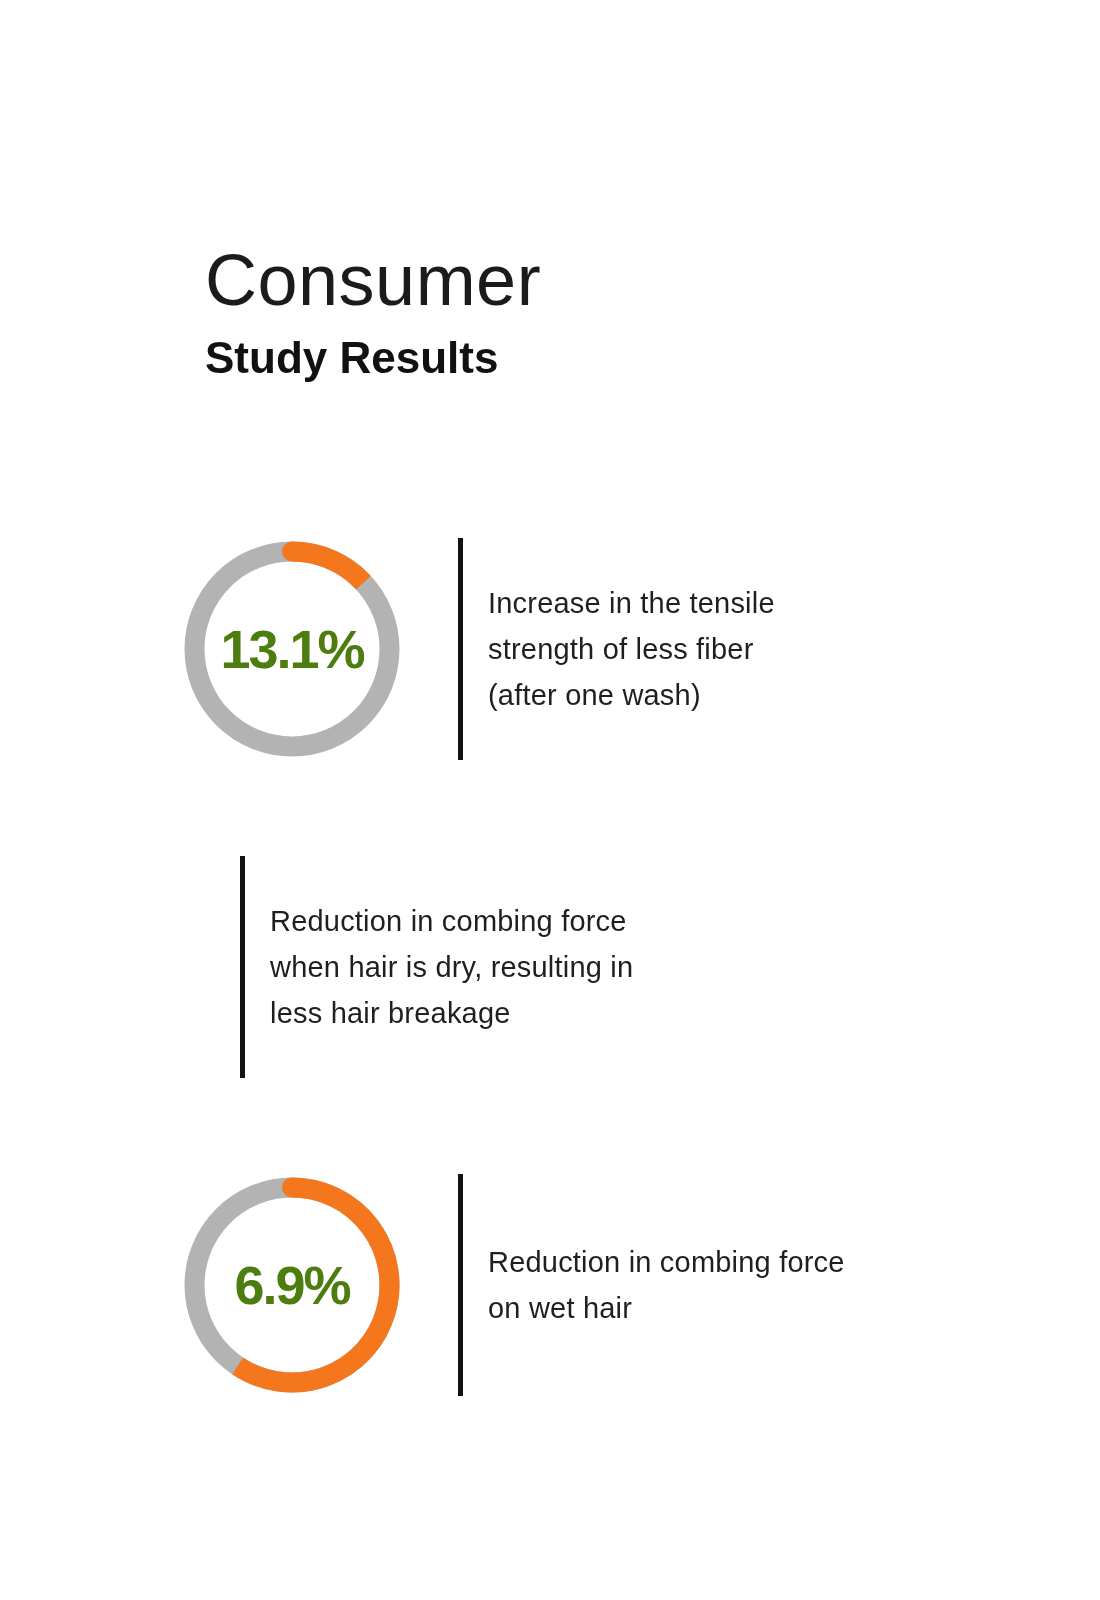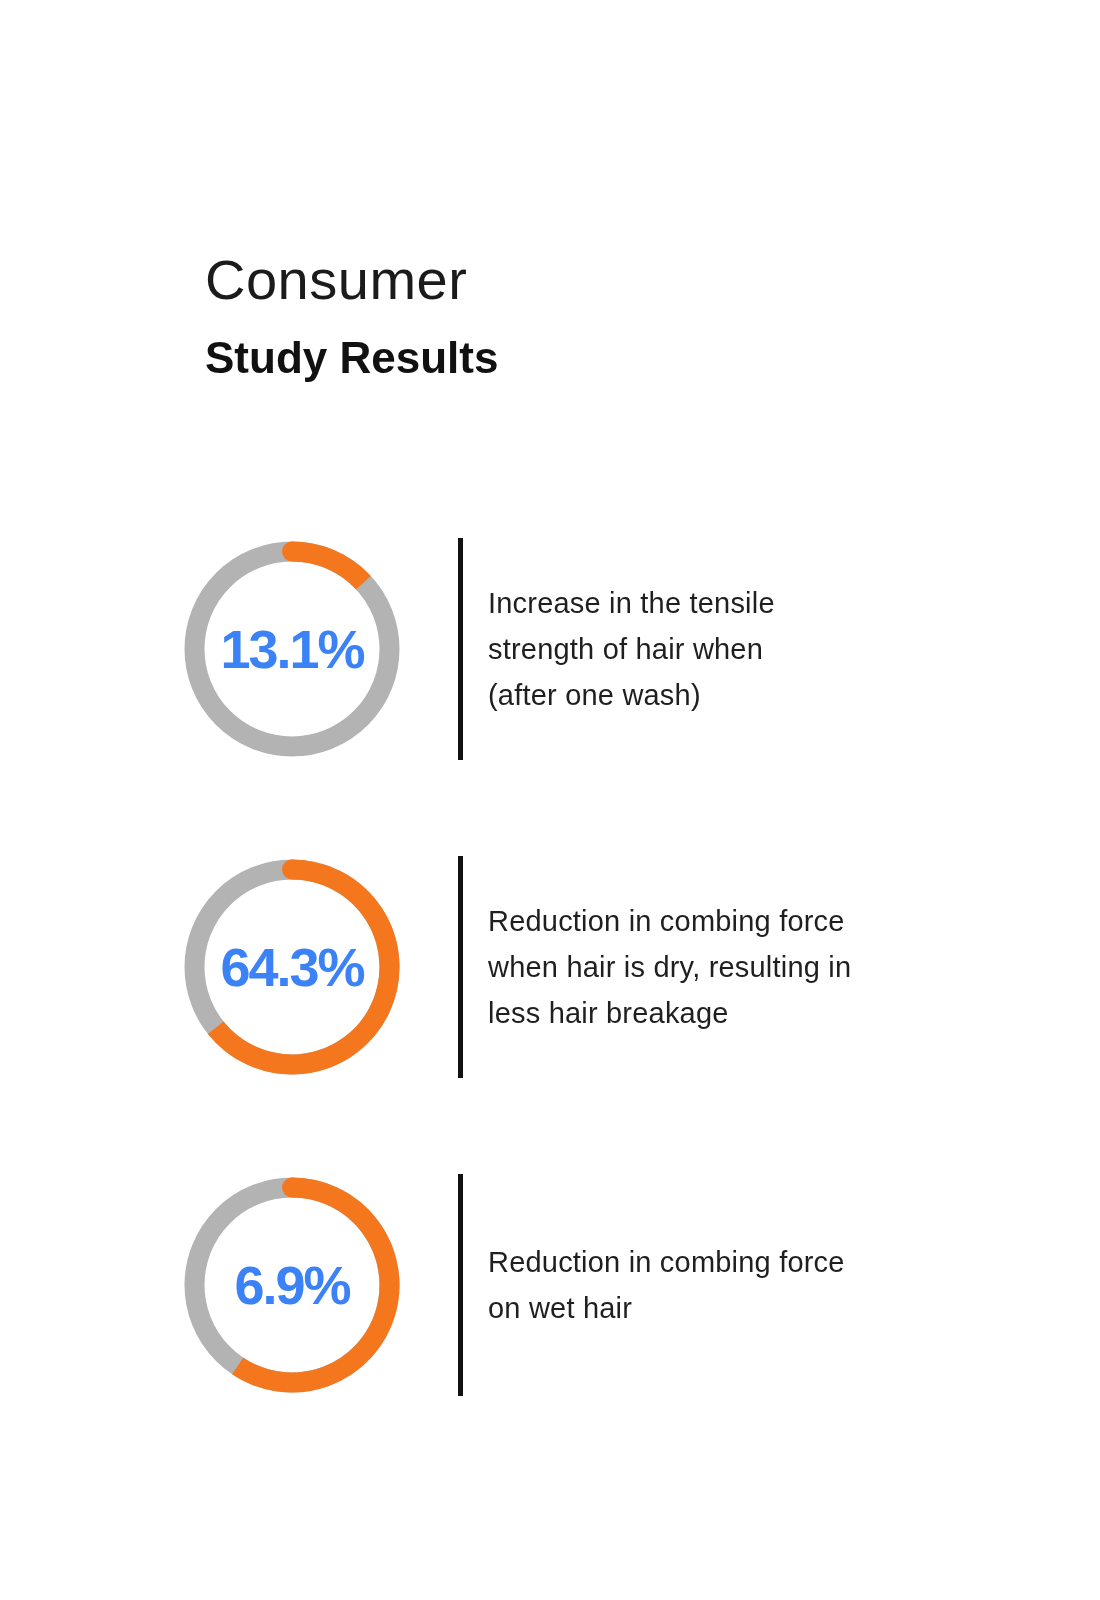--- a/index.html
+++ b/index.html
@@ -11,21 +11,21 @@
     background: #ffffff;
     overflow: hidden;
     font-family: "Liberation Sans", "DejaVu Sans", sans-serif;
   }
   header.title-block {
     padding-top: 241px;
     padding-left: 205px;
     color: #161616;
   }
   .title-line1 {
-    font-size: 56px;
+    font-size: 72px;
     line-height: 78px;
     font-weight: 400;
     letter-spacing: 0.5px;
     color: #1b1b1b;
   }
   .title-line2 {
     font-size: 44px;
     line-height: 78px;
     font-weight: 700;
     letter-spacing: 0px;
@@ -48,21 +48,21 @@
   svg.donut { width: 218px; height: 218px; display: block; }
   .pct-label {
     position: absolute;
     inset: 0;
     display: flex;
     align-items: center;
     justify-content: center;
     font-size: 54px;
     font-weight: 700;
     letter-spacing: -2px;
-    color: #3b82f6;
+    color: #4d7c0f;
     pointer-events: none;
   }
   .v-divider {
     width: 5px;
     height: 222px;
     background: #121212;
     margin-left: 57px;
     margin-right: 25px;
     flex-shrink: 0;
   }
@@ -90,33 +90,25 @@
       <div class="donut-wrap">
         <svg class="donut" viewBox="0 0 218 218">
             <circle cx="109" cy="109" r="97.5" fill="none" stroke="#B3B3B3" stroke-width="20"></circle>
             <path d="M 109 11.5 A 97.5 97.5 0 0 1 180.49 42.70" fill="none" stroke="#F5771D" stroke-width="20" stroke-linecap="butt"></path>
             <circle cx="109" cy="11.5" r="10" fill="#F5771D"></circle>
           </svg>
         <div class="pct-label">13.1%</div>
       </div>
       <div class="v-divider"></div>
       <p class="stat-desc">Increase in the tensile
-strength of hair when
+strength of less fiber
 (after one wash)</p>
     </section>
 
     <section class="stat-row">
-      <div class="donut-wrap">
-        <svg class="donut" viewBox="0 0 218 218">
-            <circle cx="109" cy="109" r="97.5" fill="none" stroke="#B3B3B3" stroke-width="20"></circle>
-            <path d="M 109 11.5 A 97.5 97.5 0 1 1 32.72 169.72" fill="none" stroke="#F5771D" stroke-width="20" stroke-linecap="butt"></path>
-            <circle cx="109" cy="11.5" r="10" fill="#F5771D"></circle>
-          </svg>
-        <div class="pct-label">64.3%</div>
-      </div>
       <div class="v-divider"></div>
       <p class="stat-desc">Reduction in combing force
 when hair is dry, resulting in
 less hair breakage</p>
     </section>
 
     <section class="stat-row">
       <div class="donut-wrap">
         <svg class="donut" viewBox="0 0 218 218">
             <circle cx="109" cy="109" r="97.5" fill="none" stroke="#B3B3B3" stroke-width="20"></circle>

